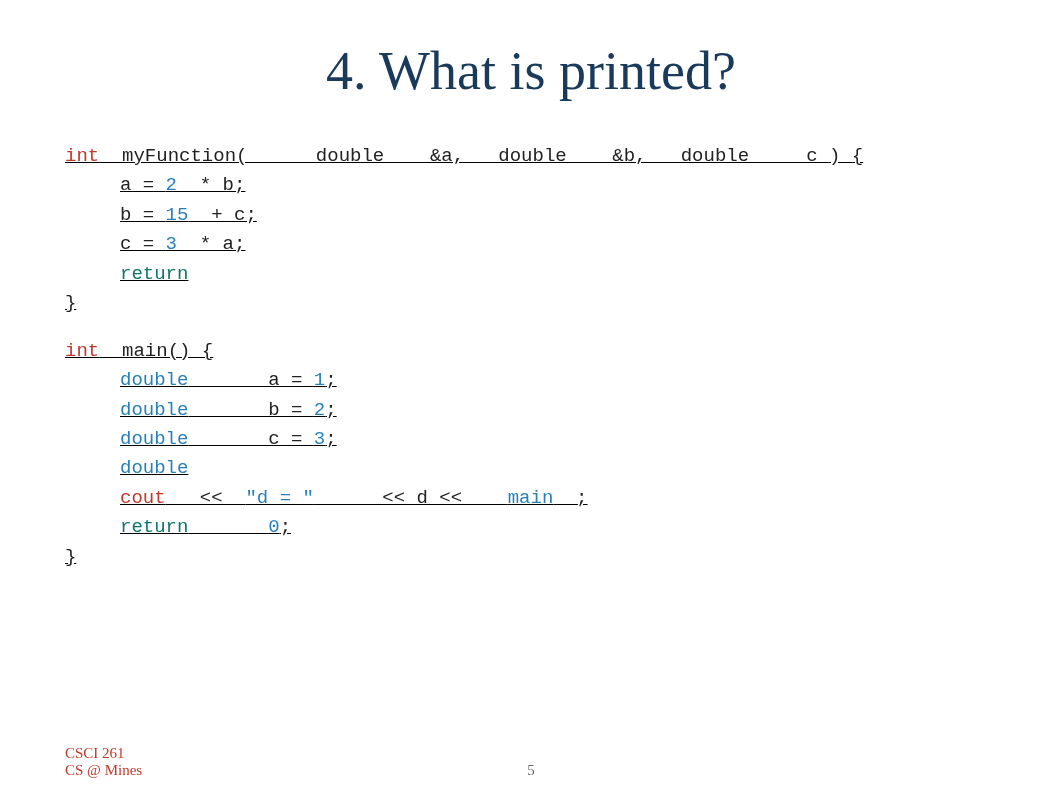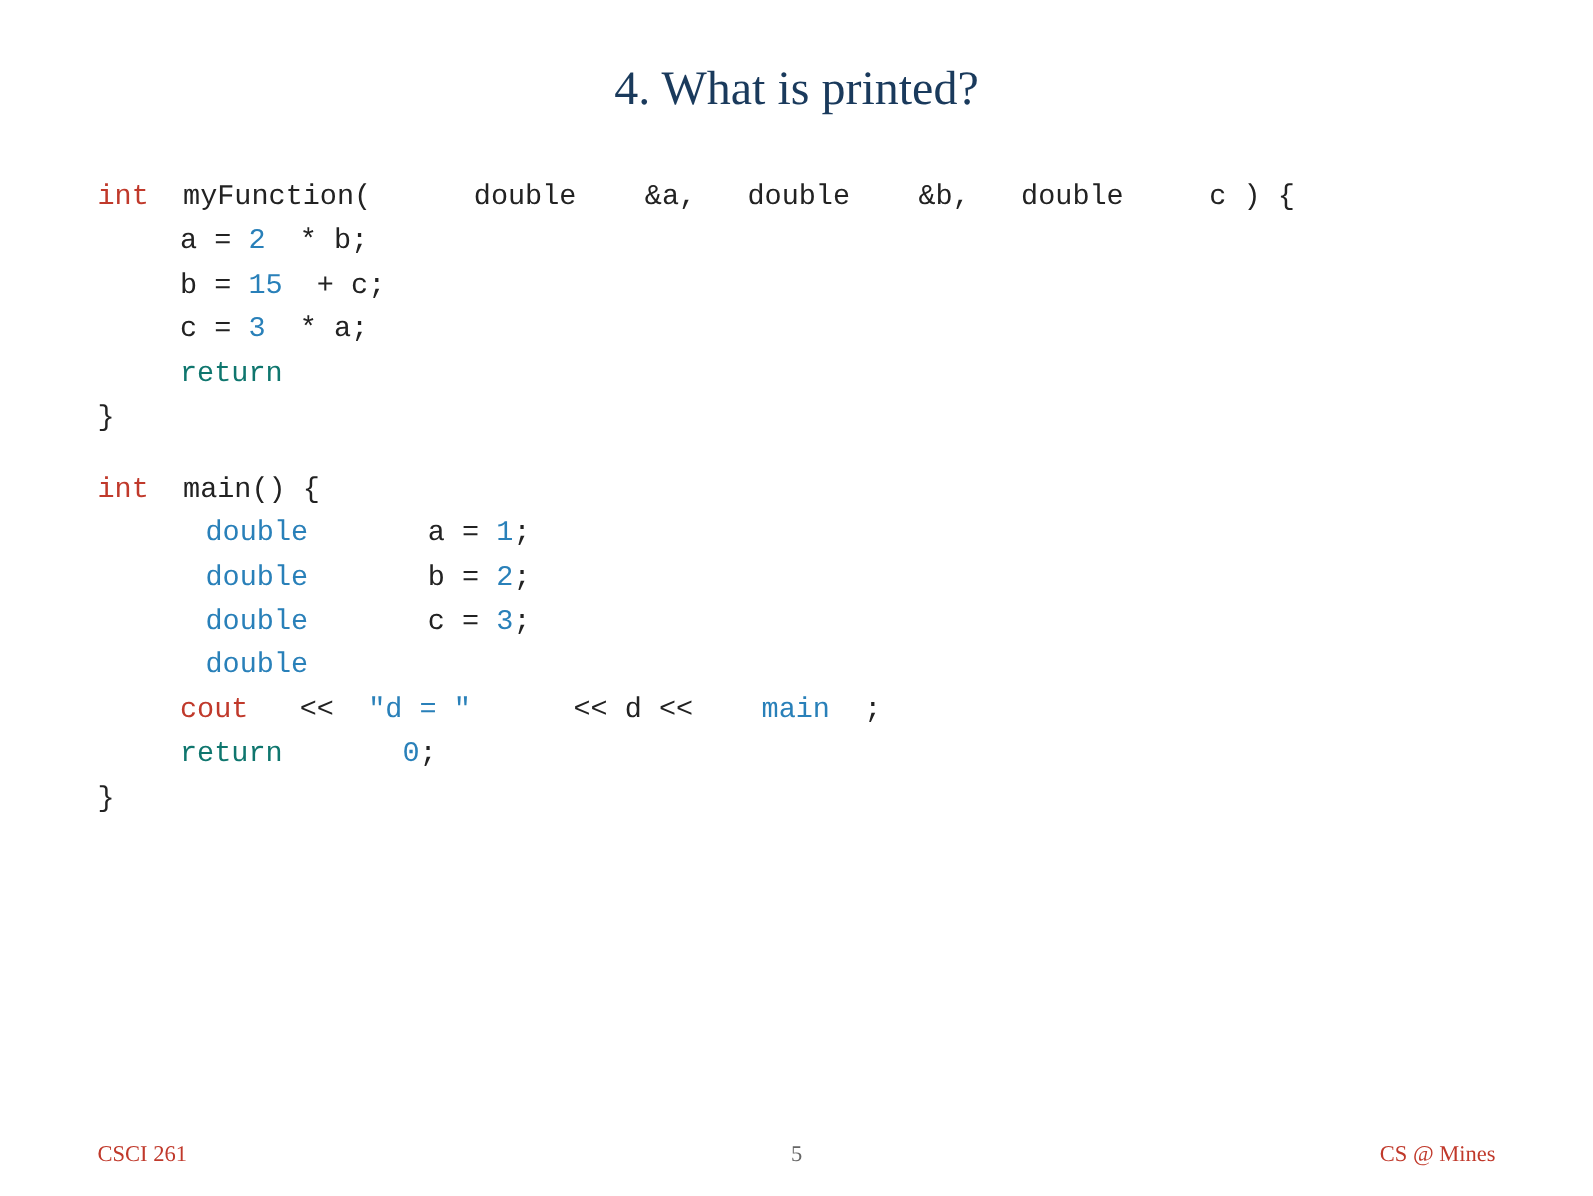--- a/index.html
+++ b/index.html
@@ -13,43 +13,44 @@
       height: 797px;
       background: #ffffff;
       font-family: 'Georgia', serif;
       position: relative;
       overflow: hidden;
     }
 
     .page-title {
       text-align: center;
       color: #1a3a5c;
-      font-size: 32px;
+      font-size: 54px;
       font-weight: normal;
       padding-top: 40px;
       padding-bottom: 30px;
       font-family: 'Georgia', serif;
     }
 
     .code-area {
       padding-left: 65px;
       padding-top: 10px;
       font-family: 'Courier New', monospace;
       font-size: 19px;
       line-height: 1.55;
     }
 
     .code-line {
       display: flex;
       align-items: flex-start;
       white-space: pre;
+      text-decoration: underline;
     }
 
     .kw-int { color: #c0392b; }
-    .kw-double { color: #2980b9; margin-left: 17px; }
+    .kw-double { color: #2980b9; }
     .kw-return { color: #0f766e; }
     .kw-cout { color: #c0392b; }
     .kw-endl { color: #2980b9; }
     .num { color: #2980b9; }
     .str { color: #2980b9; }
     .plain { color: #222222; }
 
     .function-block {
       margin-bottom: 18px;
     }
@@ -62,20 +63,21 @@
       position: absolute;
       bottom: 18px;
       left: 0;
       right: 0;
       display: flex;
       justify-content: space-between;
       padding: 0 65px;
       font-size: 15px;
       color: #c0392b;
       font-family: 'Georgia', serif;
+      flex-direction: column;
     }
 
     .footer-center {
       position: absolute;
       bottom: 18px;
       left: 50%;
       transform: translateX(-50%);
       font-size: 15px;
       color: #666;
       font-family: 'Georgia', serif;

